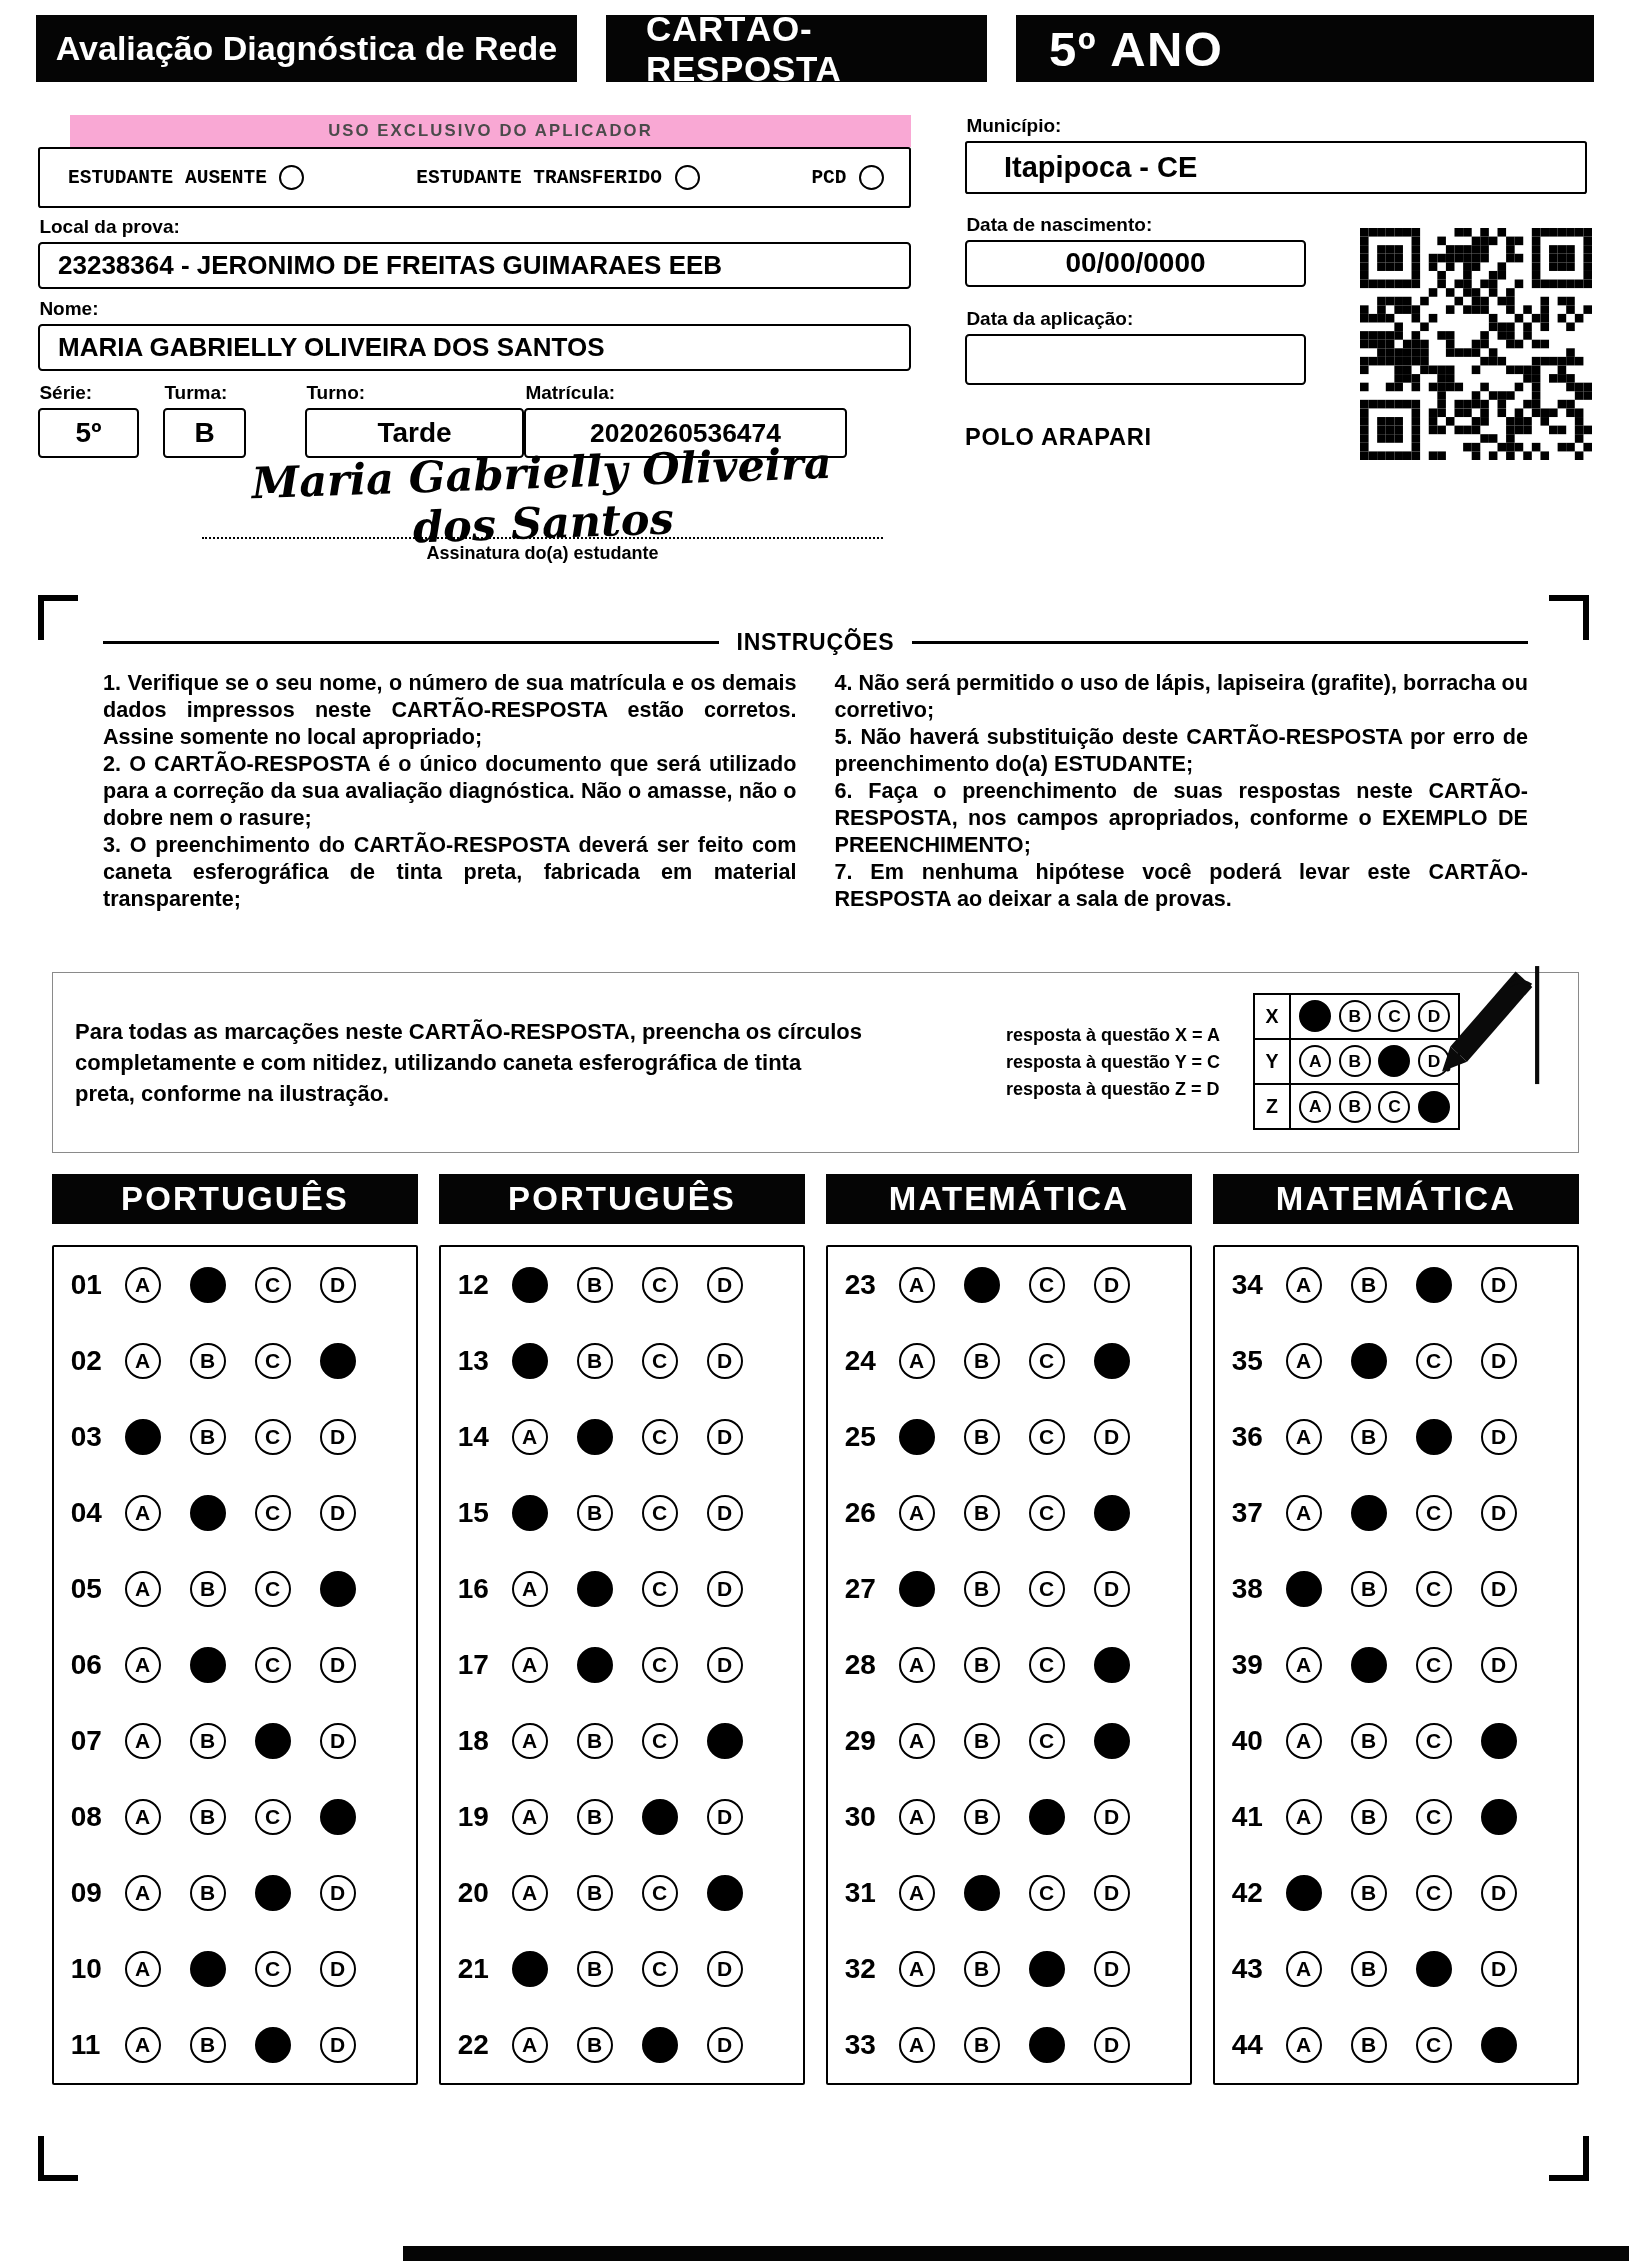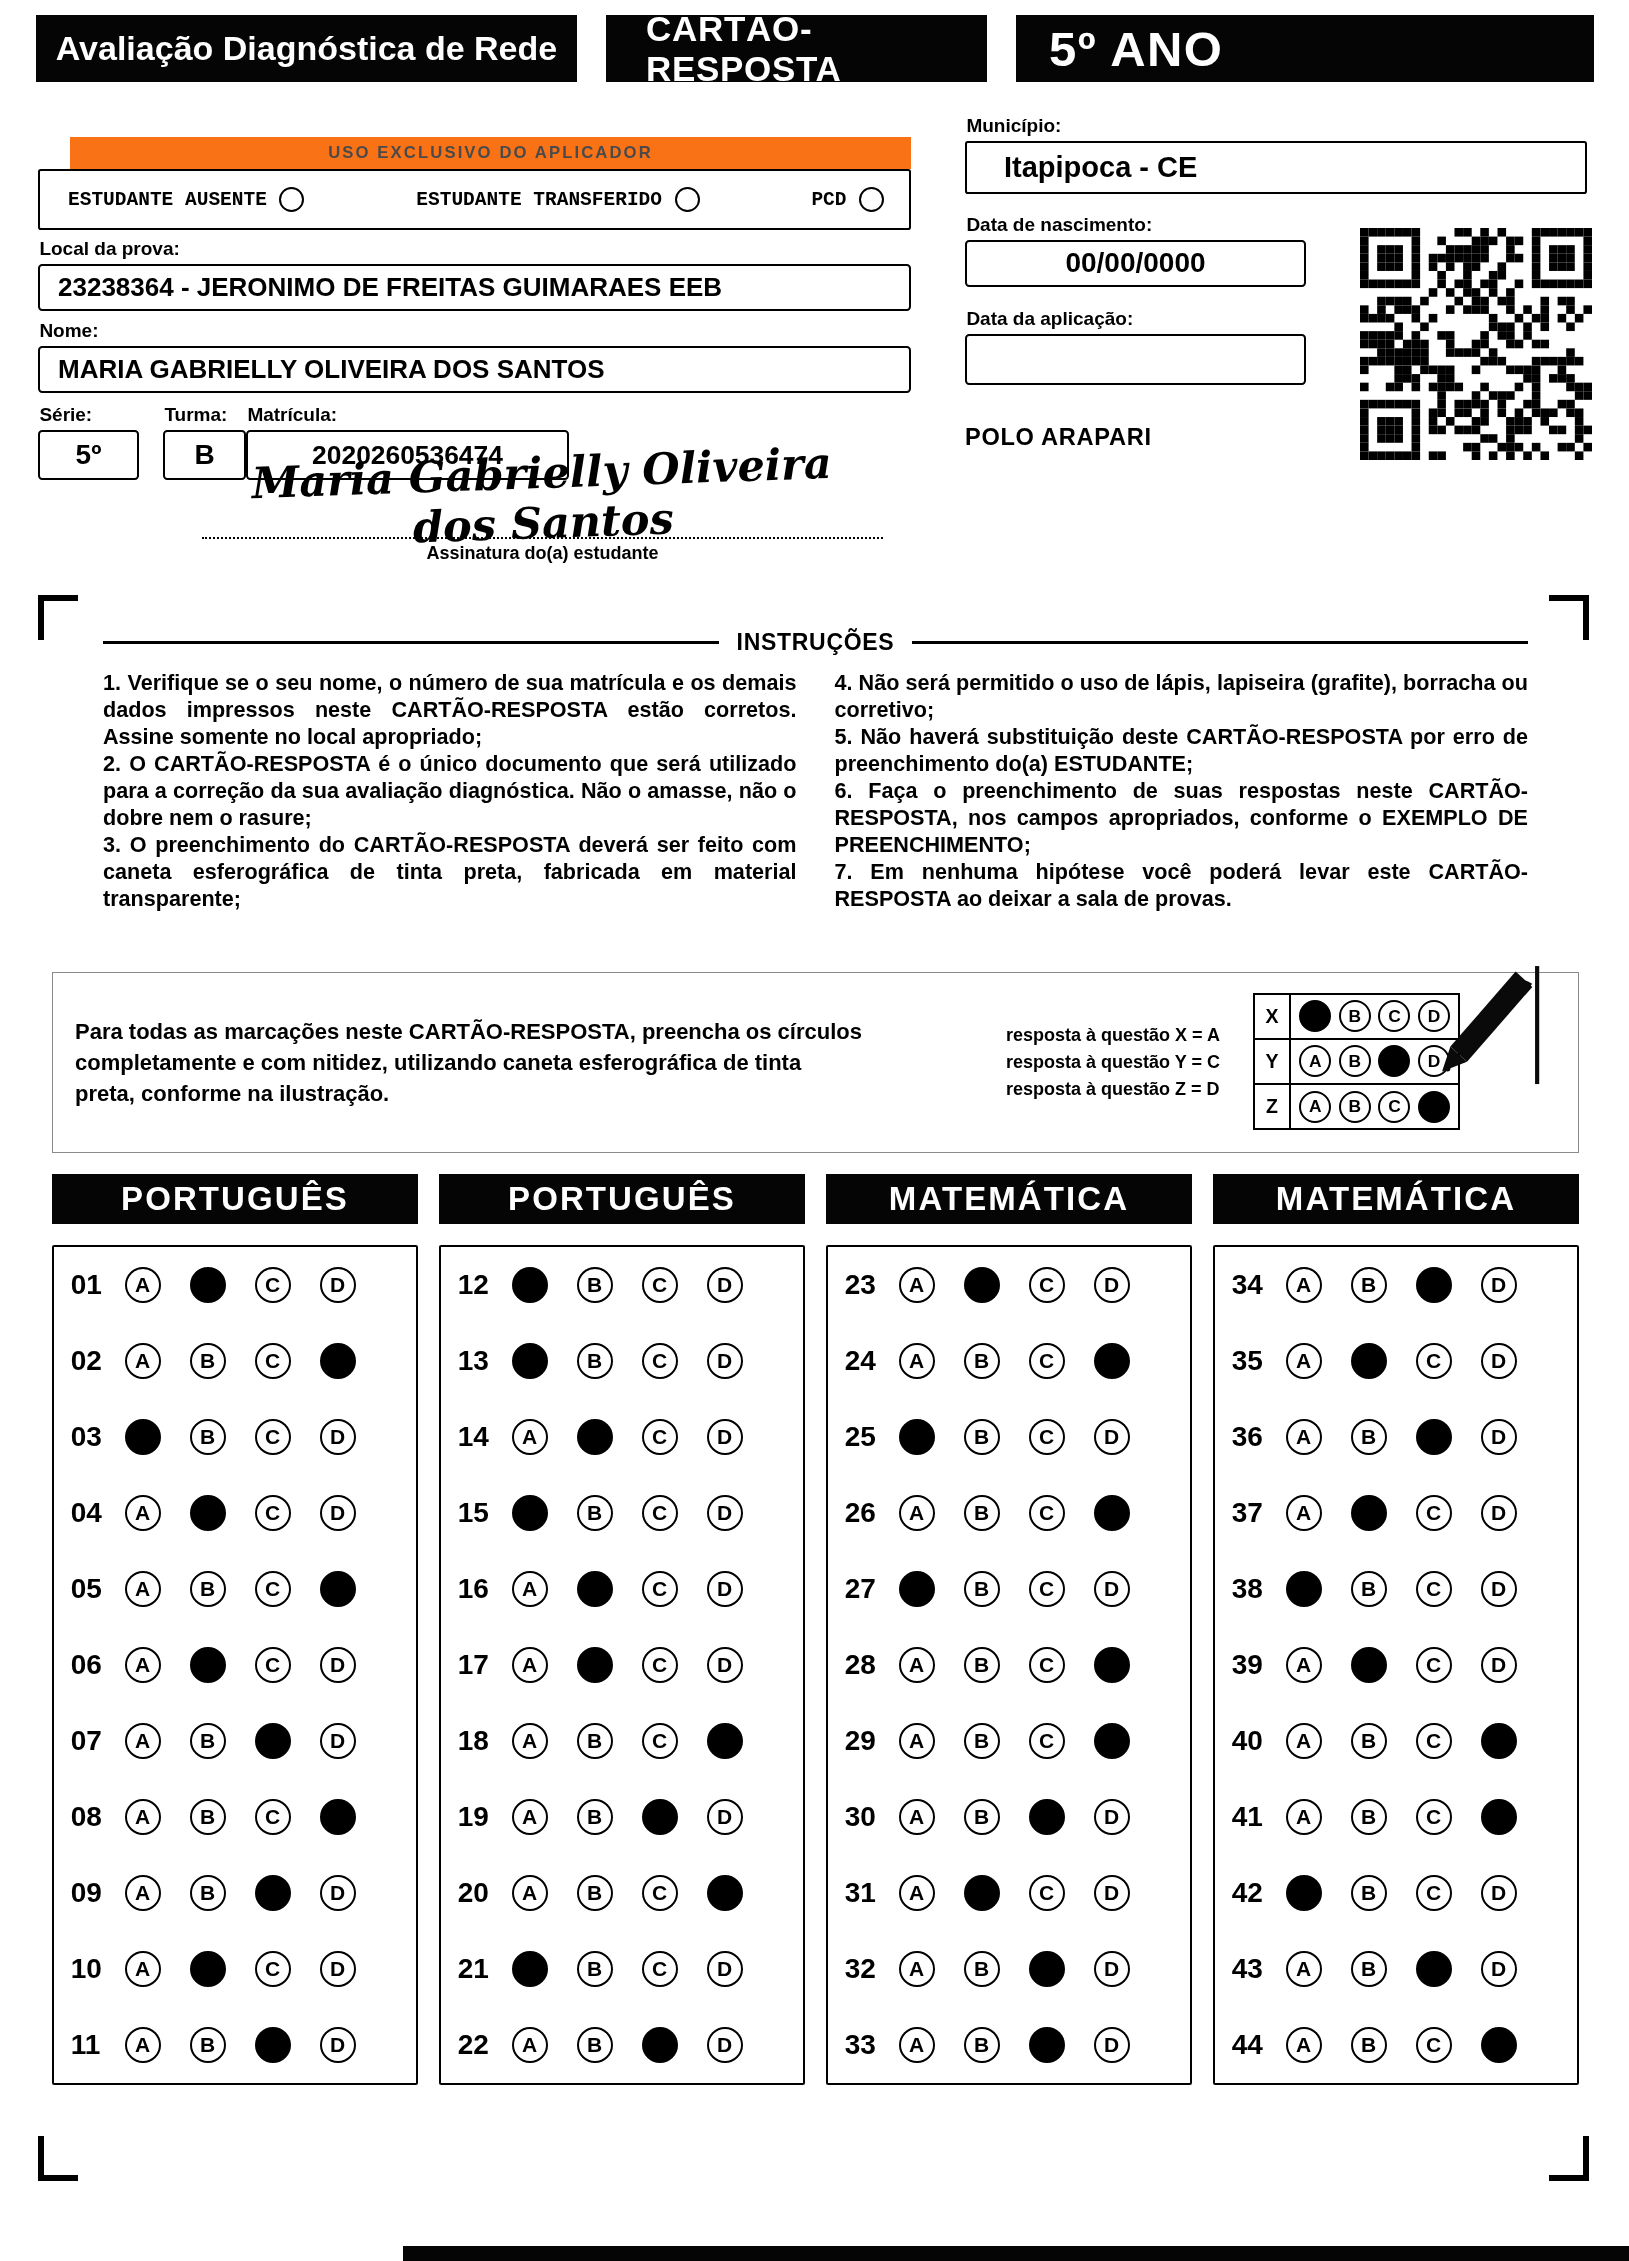--- a/index.html
+++ b/index.html
@@ -11,22 +11,22 @@
 
   
   .hdr { position:absolute; top:15.3px; left:36px; right:35px; display:flex; gap:29px; }
   .hdr-box { background:#050505; color:#fff; font-weight:bold; display:flex; align-items:center; height:67px; }
   .hdr-b1 { width:381px; font-size:35px; padding-left:40px; letter-spacing:0.7px; }
   .hdr-b2 { width:541px; font-size:34px; justify-content:center; }
   .hdr-b3 { flex:1; font-size:49px; padding-left:33px; letter-spacing:1.4px; }
 
   
   .left-col { position:absolute; left:38px; top:115px; width:873px; }
-  .applicator-bar { margin-left:32px; height:32px; background:#f97316; display:flex; align-items:center; justify-content:center;
-    color:#4a4a4a; font-size:16.7px; font-weight:bold; letter-spacing:2.1px;margin-top:22px; }
+  .applicator-bar { margin-left:32px; height:32px; background:#f9a8d4; display:flex; align-items:center; justify-content:center;
+    color:#4a4a4a; font-size:16.7px; font-weight:bold; letter-spacing:2.1px; }
   .cb-box { border:2.1px solid #000; border-radius:2.8px; height:61px; display:flex; align-items:center;
     justify-content:space-between; padding:0 25px 0 28px;font-family:Liberation Mono, monospace; }
   .cb-item { display:flex; align-items:center; gap:12.5px; }
   .cb-label { font-size:19.5px; font-weight:bold; }
   .cb-circle { width:25px; height:25px; border:2.1px solid #000; border-radius:50%; background:#fff; }
   .fld-label { font-size:19px; font-weight:bold; margin:8.3px 0 4.2px 1.4px; }
   .val-box { border:2.1px solid #000; border-radius:4.2px; height:47px; display:flex; align-items:center;
     padding-left:18px; font-size:26px; font-weight:bold; }
   .fields-row { display:flex; margin-top:2.8px; }
   .field-group .val-box { justify-content:center; padding-left:0; font-size:28px; height:50px; }
@@ -148,20 +148,26 @@
       <div class="field-group fg-serie">
         <div class="fld-label">Série:</div>
         <div class="val-box">
           <span>5º</span>
         </div>
       </div>
       <div class="field-group fg-turma">
         <div class="fld-label">Turma:</div>
         <div class="val-box">
           <span>B</span>
+        </div>
+      </div>
+      <div class="field-group fg-turno">
+        <div class="fld-label">Turno:</div>
+        <div class="val-box">
+          <span>Tarde</span>
         </div>
       </div>
       <div class="field-group fg-matric">
         <div class="fld-label">Matrícula:</div>
         <div class="val-box">
           <span>2020260536474</span>
         </div>
       </div>
     </div>
   </div>

